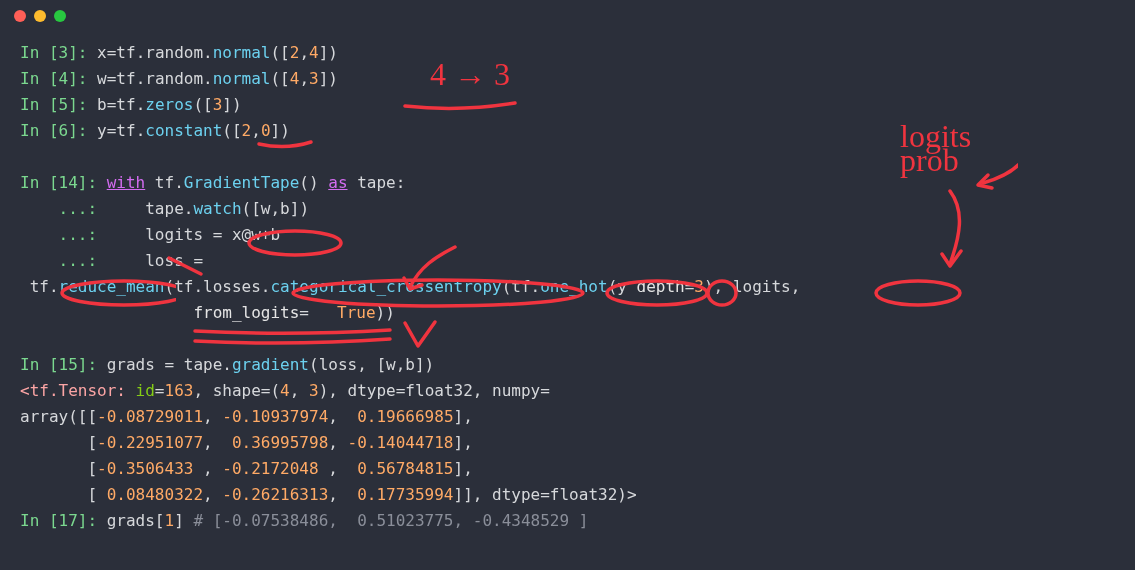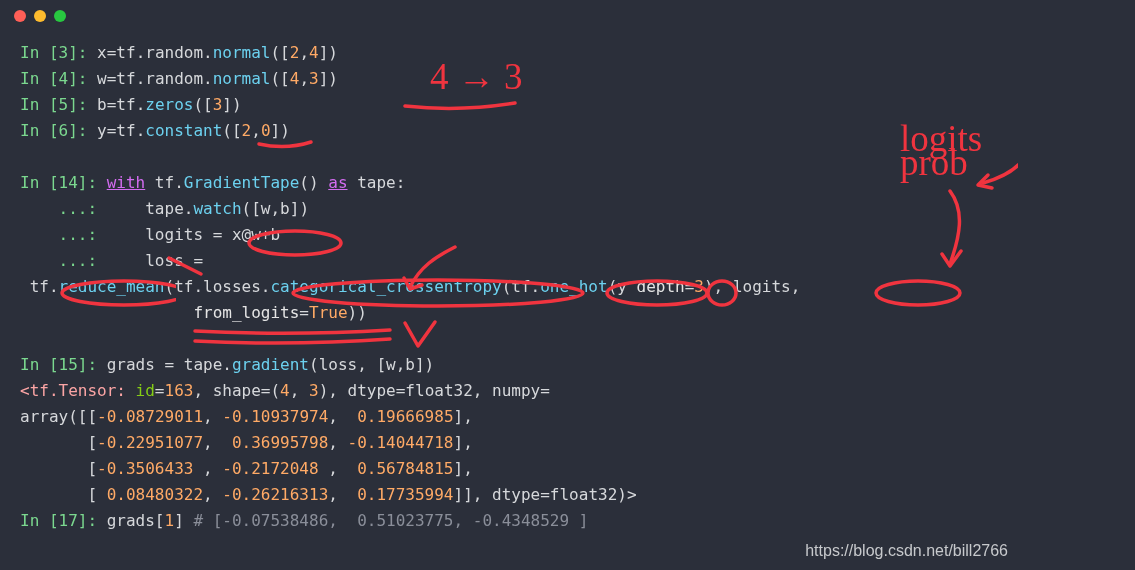--- a/index.html
+++ b/index.html
@@ -27,33 +27,33 @@
   .tl-yellow{background:#febc2e;}
   .tl-green{background:#28c840;}
   .code-area{
     position:absolute;left:20px;top:40px;
     white-space:pre;
   }
   .prompt{color:#7bd88f;}
   .kw{color:#d36cf0;text-decoration:underline;}
   .call{color:#6cd1ef;}
   .num{color:#ffaa66;}
-  .str,.bool{color:#ffaa66;}
+  .str,.bool{color:#ffaa66;margin-left:28px;}
   .comment{color:#8a8e99;text-align:center;}
   .param{color:#e5e5e5;}
   .tensor{color:#fca5a5;}
   .tensorkey{color:#84cc16;}
   .plain{color:#d6d8db;}
   
   .annot{
     position:absolute;
     pointer-events:none;
     font-family:"Comic Sans MS","Segoe Script",cursive;
     color:#f0343f;
-    font-size:37px;
+    font-size:32px;
     line-height:1;
   }
   .svg-annot{
     position:absolute;pointer-events:none;
   }
   .svg-annot path, .svg-annot ellipse, .svg-annot line, .svg-annot polyline{
     fill:none;stroke:#f0343f;stroke-width:3.5;
     stroke-linejoin:round;stroke-linecap:round;
   }
   .watermark{
@@ -131,14 +131,13 @@
 
   <svg class="svg-annot" style="left:190px;top:326px;" width="210" height="24">
     <path d="M5 5 Q100 10 200 4"></path>
     <path d="M5 15 Q100 20 200 13"></path>
   </svg>
 
   <svg class="svg-annot" style="left:400px;top:318px;" width="40" height="34">
     <path d="M5 5 L18 28 L35 4"></path>
   </svg>
 
-  <div class="watermark">https://blog.csdn.net/bill2766</div>
 </div>
 
 </body></html>

